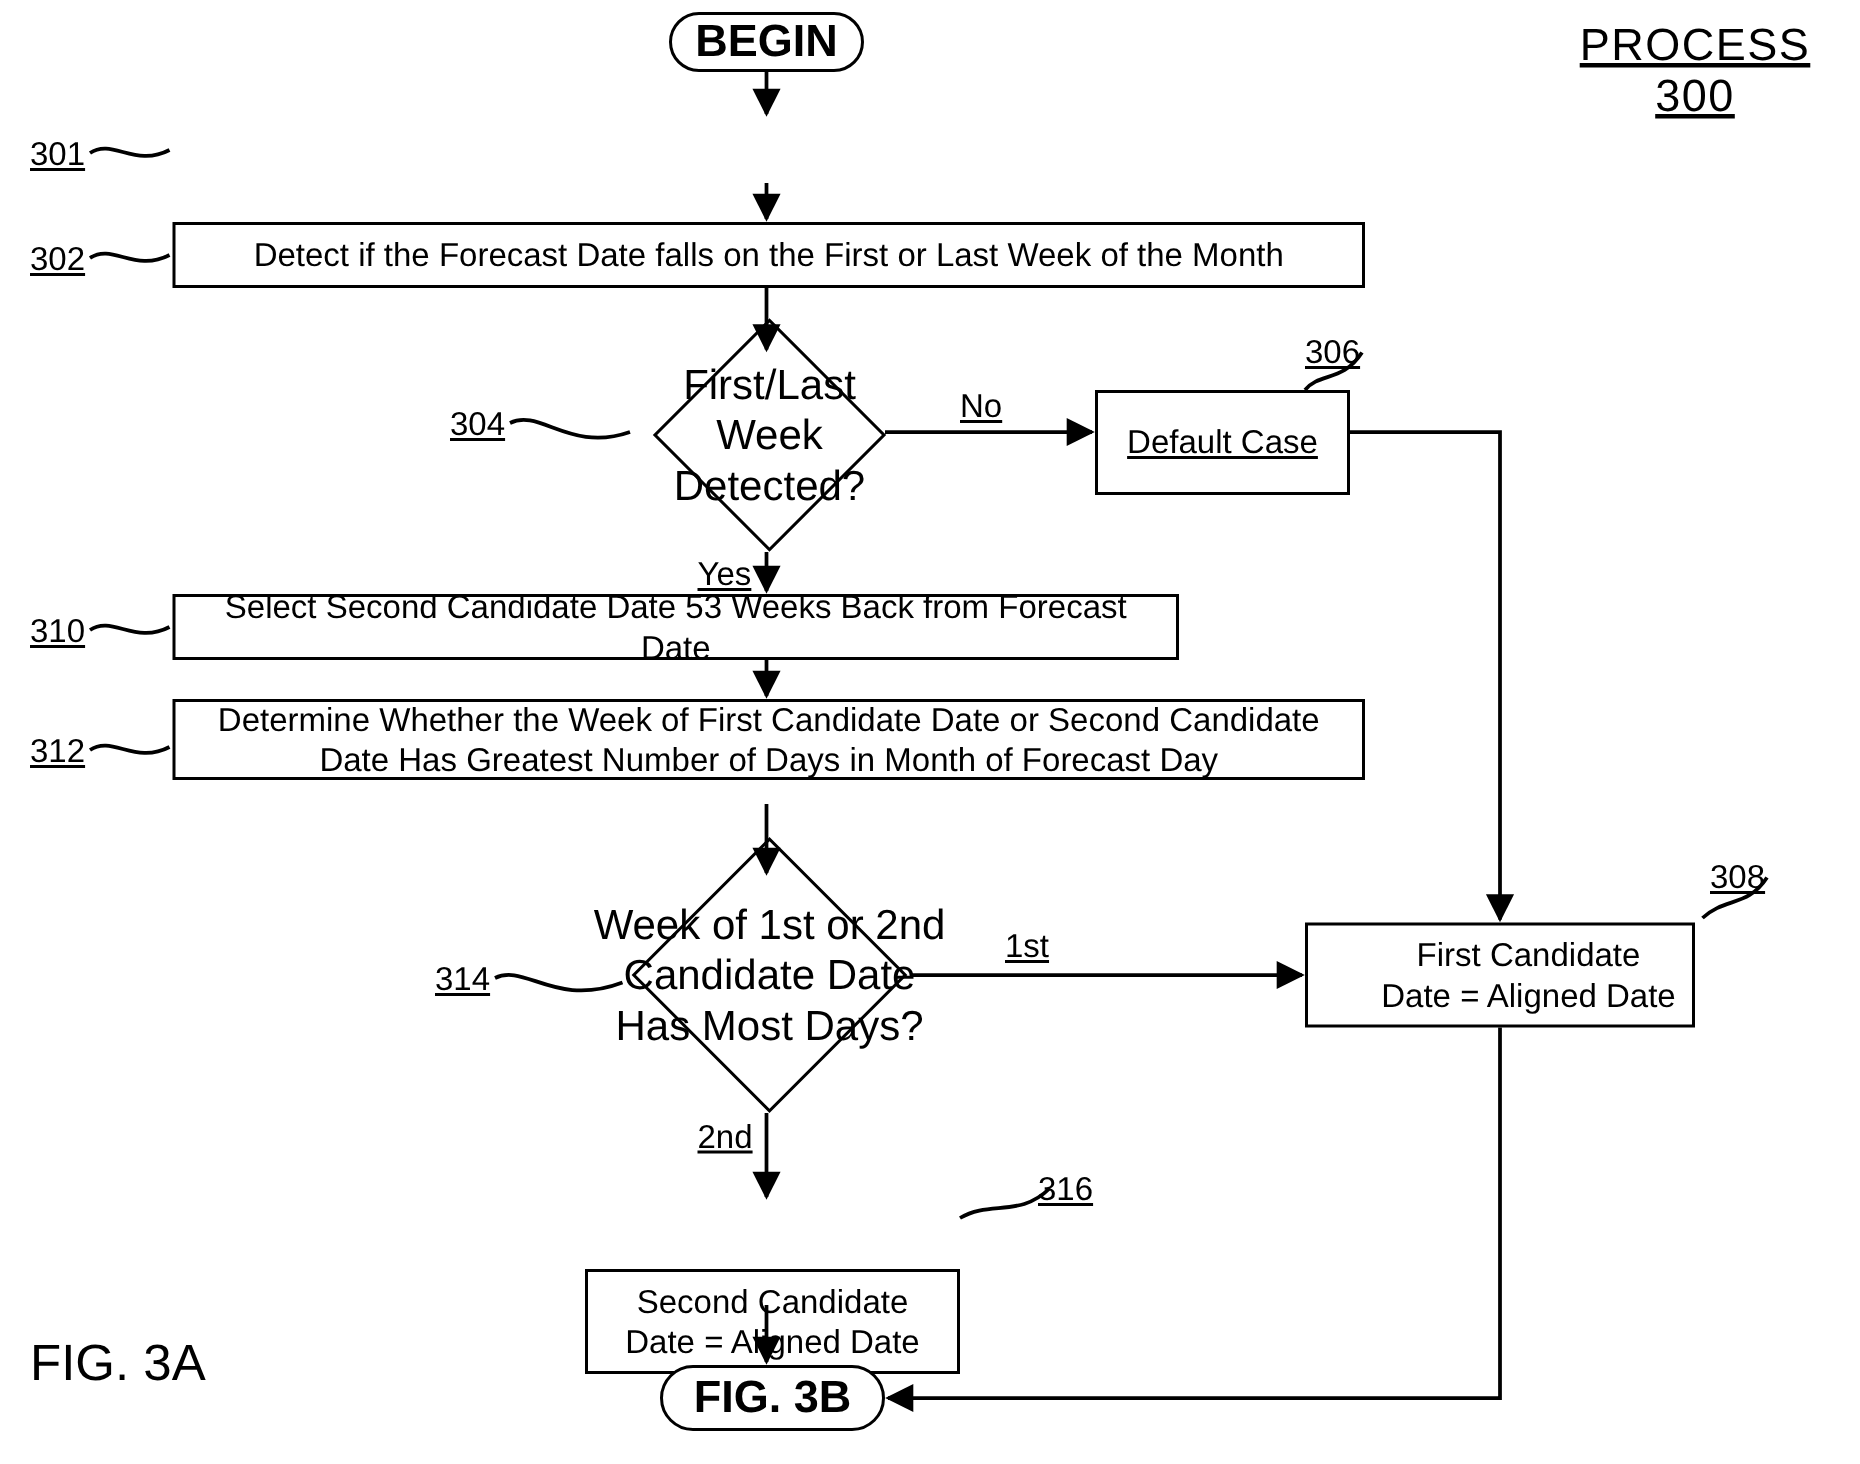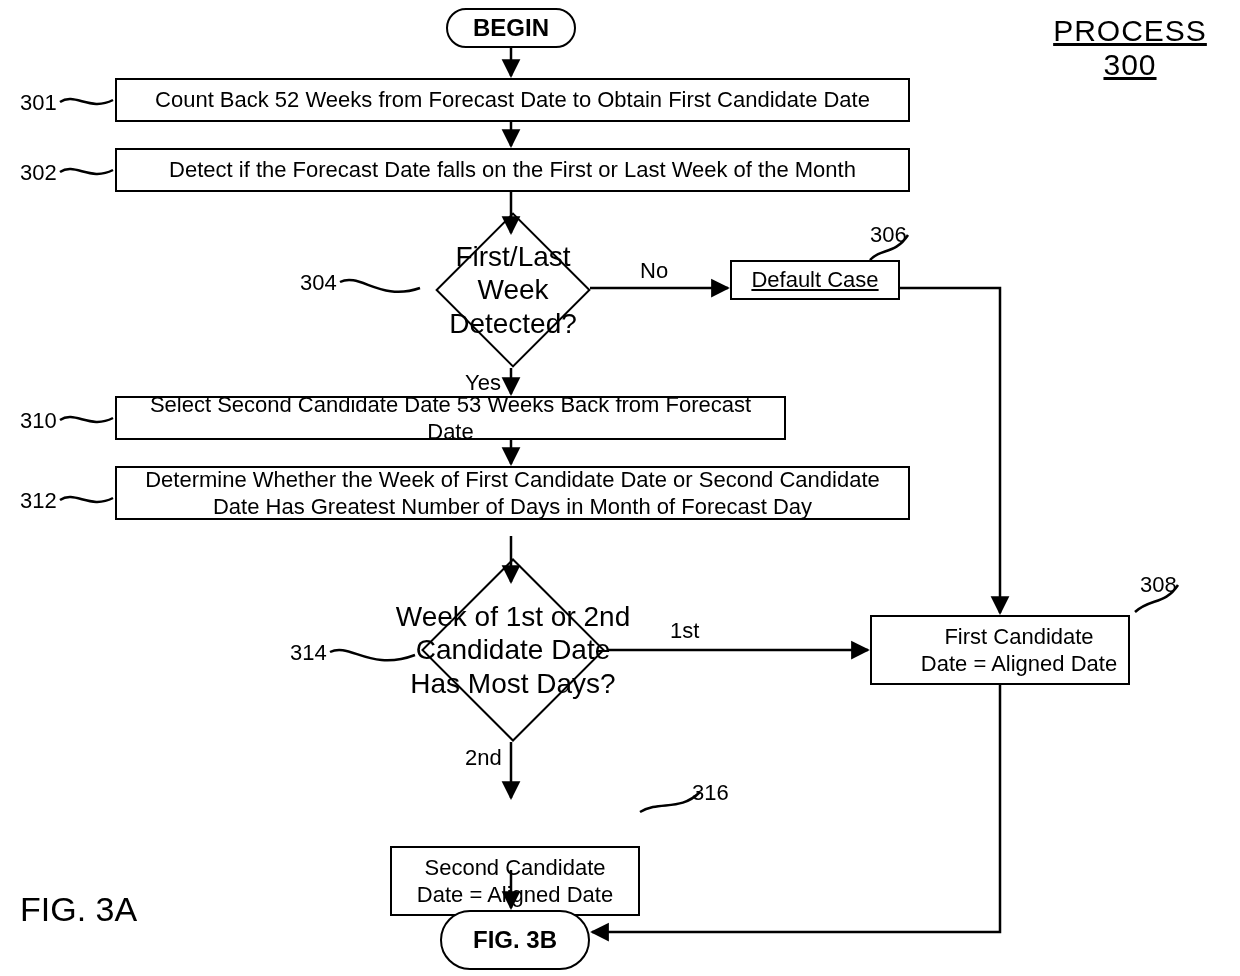--- a/index.html
+++ b/index.html
@@ -23,21 +23,21 @@
     justify-content: center;
     text-align: center;
     font-size: 22px;
     line-height: 1.25;
     padding: 6px 10px;
     box-sizing: border-box;
   }
   .terminator {
     border-radius: 999px;
     font-weight: bold;
-    font-size: 24px;
+    font-size: 30px;
   }
   .decision-wrap {
     position: absolute;
   }
   .diamond {
     position: absolute;
     border: 2px solid #000;
     background: #fff;
     transform: rotate(45deg);
     box-sizing: border-box;
@@ -47,20 +47,21 @@
     display: flex;
     align-items: center;
     justify-content: center;
     text-align: center;
     font-size: 28px;
     line-height: 1.2;
   }
   .label {
     position: absolute;
     font-size: 22px;
+    text-decoration: underline;
   }
   .header-title {
     position: absolute;
     font-size: 30px;
     text-decoration: underline;
     text-align: center;
     letter-spacing: 1px;
   }
   .fig-label {
     position: absolute;
@@ -84,41 +85,38 @@
   <div class="header-title" style="left:1040px; top:14px; width:180px;">
     <span>PROCESS</span><br>
     <span>300</span>
   </div>
 
   <div class="box terminator" style="left:446px; top:8px; width:130px; height:40px;">
     <span>BEGIN</span>
   </div>
 
   <div class="label" style="left:20px; top:90px;">301</div>
-  <div class="box" style="left:115px; top:78px; width:795px; height:44px;">
-    <span>Count Back 52 Weeks from Forecast Date to Obtain First Candidate Date</span>
-  </div>
 
   <div class="label" style="left:20px; top:160px;">302</div>
   <div class="box" style="left:115px; top:148px; width:795px; height:44px;">
     <span>Detect if the Forecast Date falls on the First or Last Week of the Month</span>
   </div>
 
   <div class="label" style="left:300px; top:270px;">304</div>
   <div class="decision-wrap" style="left:418px; top:215px; width:190px; height:150px;">
     <div class="diamond" style="left:40px; top:20px; width:110px; height:110px;"></div>
     <div class="decision-text" style="left:0; top:0; width:190px; height:150px;">
       <span>First/Last Week Detected?</span>
     </div>
   </div>
   <div class="label" style="left:640px; top:258px;">No</div>
   <div class="label" style="left:465px; top:370px;">Yes</div>
 
   <div class="label" style="left:870px; top:222px;">306</div>
-  <div class="box" style="left:730px; top:260px; width:170px; height:40px;">
+  <div class="box" style="left:730px; top:260px; width:170px; height:70px;">
     <span class="underline">Default Case</span>
   </div>
 
   <div class="label" style="left:20px; top:408px;">310</div>
   <div class="box" style="left:115px; top:396px; width:671px; height:44px;">
     <span>Select Second Candidate Date 53 Weeks Back from Forecast Date</span>
   </div>
 
   <div class="label" style="left:20px; top:488px;">312</div>
   <div class="box" style="left:115px; top:466px; width:795px; height:54px;">
@@ -138,21 +136,21 @@
   <div class="label" style="left:1140px; top:572px;">308</div>
   <div class="box" style="left:870px; top:615px; width:260px; height:70px;padding-left:48px;">
     <span>First Candidate Date = Aligned Date</span>
   </div>
 
   <div class="label" style="left:660px; top:780px;margin-left:32px;">316</div>
   <div class="box" style="left:390px; top:800px; width:250px; height:70px;margin-top:46px;">
     <span>Second Candidate Date = Aligned Date</span>
   </div>
 
-  <div class="box terminator" style="left:440px; top:910px; width:150px; height:60px;">
+  <div class="box terminator" style="left:440px; top:910px; width:150px; height:44px;">
     <span>FIG. 3B</span>
   </div>
 
   <div class="fig-label" style="left:20px; top:890px;">FIG. 3A</div>
 
   <svg class="connectors" viewBox="0 0 1240 976">
     <defs>
       <marker id="arrow" viewBox="0 0 12 12" refX="10" refY="6" markerWidth="9" markerHeight="9" orient="auto-start-reverse">
         <path d="M1,1 L11,6 L1,11 z" fill="#000"></path>
       </marker>

